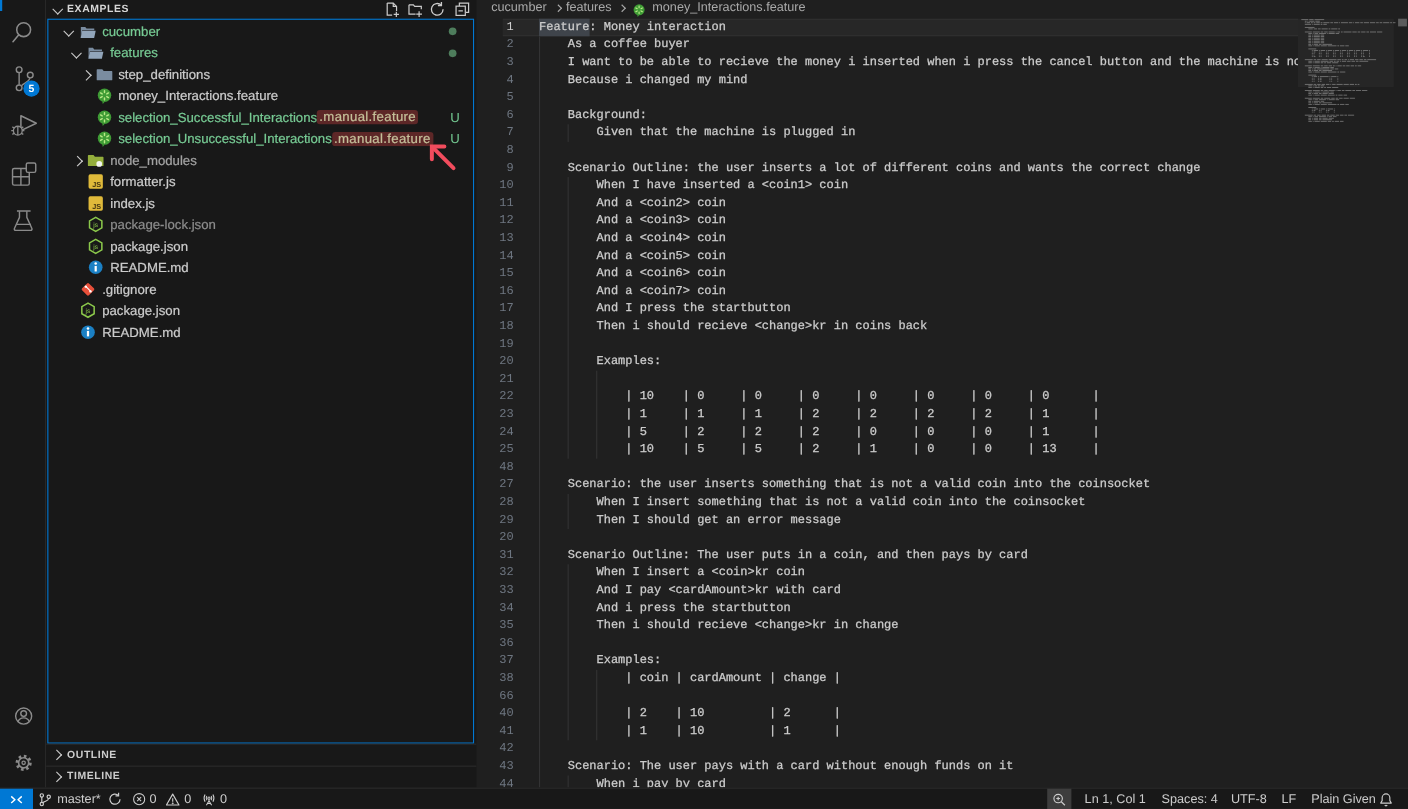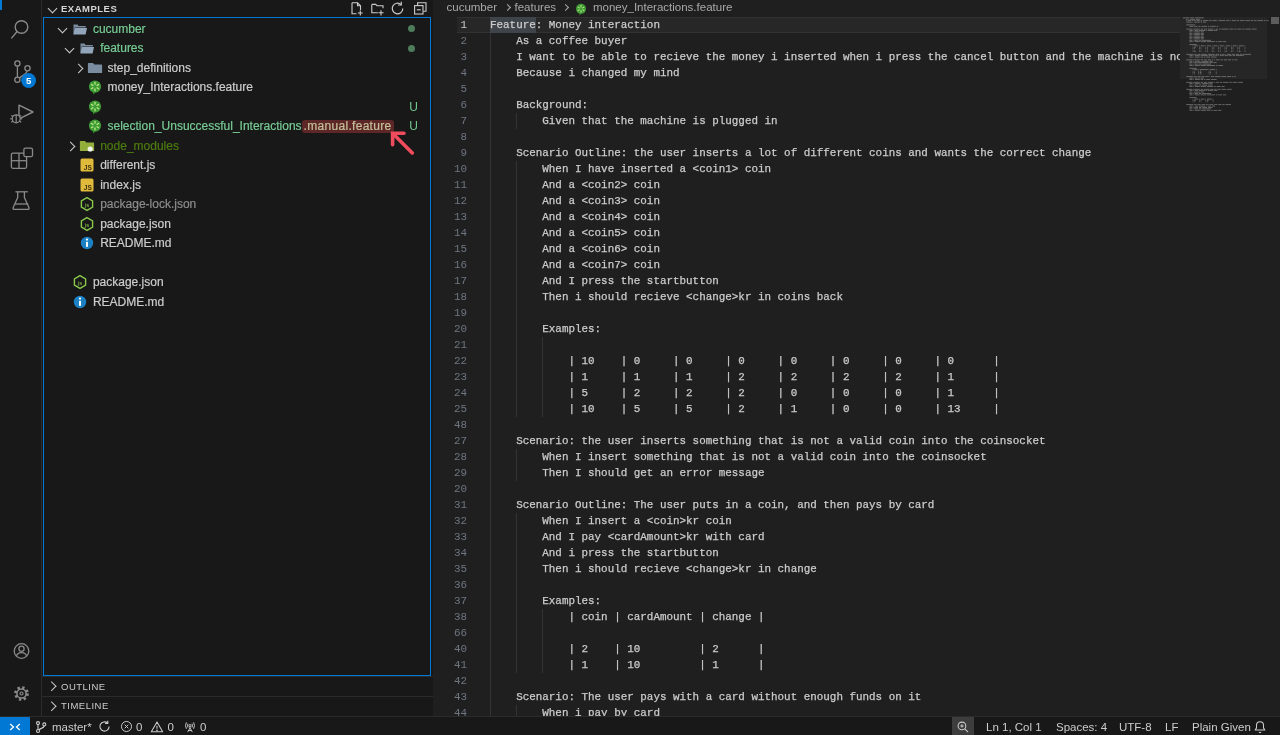--- a/index.html
+++ b/index.html
@@ -16,21 +16,21 @@
 .tchev.right::after{content:"";position:absolute;left:5px;top:5px;width:6px;height:6px;border-right:1.2px solid #cccccc;border-bottom:1.2px solid #cccccc;transform:rotate(-45deg)}
 .ficon{width:16px;height:16px;flex:none;margin-left:1px;margin-right:5px;position:relative;top:0px}
 .ficon svg{display:block}
 .tlabel{white-space:pre;flex:1 1 auto;overflow:hidden;-webkit-text-stroke:0.2px currentColor}
 .redhl{background:#5d2727;border-radius:3px;color:#c5c09a;padding:0 2px;letter-spacing:.3px;display:inline-block;line-height:13px;position:relative;top:-0.5px}
 .dot{position:absolute;right:15px;width:7px;height:7px;border-radius:50%;background:#4e7d5c}
 .ubadge{position:absolute;right:12px;color:#73c991;font-size:12px}
 .shead{position:absolute;left:0;width:391px;height:19px;border-top:1px solid #2b2b2b;display:flex;align-items:center;color:#cccccc}
 .shead .hc{position:relative;width:16px;height:16px;margin-left:1px}
 .shead .hc::after{content:"";position:absolute;left:5px;top:5px;width:5.5px;height:5.5px;border-right:1.3px solid #cccccc;border-bottom:1.3px solid #cccccc;transform:rotate(-45deg)}
-.shead .ht{font-size:9.5px;font-weight:normal;margin-left:2px;letter-spacing:.5px}
+.shead .ht{font-size:9.5px;font-weight:bold;margin-left:2px;letter-spacing:.5px}
 #editor{position:absolute;left:433px;top:0;width:847px;height:716px;background:#1f1f1f;overflow:hidden}
 #breadcrumb{position:absolute;left:0;top:0;height:16px;width:100%;color:#a9a9a9;font-size:11.5px}
 .bct{position:absolute;top:1px}
 .bchev{position:absolute;top:4.5px;width:5px;height:5px;border-right:1.1px solid #a9a9a9;border-bottom:1.1px solid #a9a9a9;transform:rotate(-45deg)}
 .bcicon{position:absolute;top:1px;transform:scale(0.82)}
 #codearea{position:absolute;left:0;top:0;width:747px;height:716px;overflow:hidden}
 .curline{position:absolute;left:24px;top:17px;width:723px;height:16px;background:rgba(255,255,255,0.04);border-top:1px solid rgba(255,255,255,0.05);border-bottom:1px solid rgba(255,255,255,0.05)}
 .wordhl{position:absolute;left:57px;top:17px;width:45.8px;height:16px;background:#3f444b}
 .lnum{position:absolute;left:0;width:34px;text-align:right;font-family:"Liberation Mono",monospace;font-size:10.9px;line-height:16px;color:#6e7681}
 .lnum.cur{color:#cccccc}
@@ -719,20 +719,21 @@
             <g stroke="#b8e986" stroke-width="1.3" stroke-linecap="round">
               <line x1="8" y1="3.4" x2="8" y2="5.2"></line>
               <line x1="8" y1="10" x2="8" y2="11.8"></line>
               <line x1="4.4" y1="5.5" x2="5.9" y2="6.4"></line>
               <line x1="10.1" y1="8.8" x2="11.6" y2="9.7"></line>
               <line x1="4.4" y1="9.7" x2="5.9" y2="8.8"></line>
               <line x1="10.1" y1="6.4" x2="11.6" y2="5.5"></line>
             </g>
           </svg>
         </span>
+        <span class="tlabel" style="color:#77cb94">selection_Successful_Interactions<span class="redhl">.manual.feature</span></span>
         <span class="ubadge">U</span>
       </div>
 <div class="trow" style="top:98.50px;padding-left:25.5px">
         <span class="tchev none"></span>
         <span class="ficon">
           <svg width="16" height="16" viewBox="0 0 16 16">
             <circle cx="8" cy="7.6" r="6.1" fill="#3f9c35"></circle>
             <path d="M8 13.7 l-1.6 1.9 -0.4-2.6z" fill="#3f9c35"></path>
             <g stroke="#b8e986" stroke-width="1.3" stroke-linecap="round">
               <line x1="8" y1="3.4" x2="8" y2="5.2"></line>
@@ -748,31 +749,31 @@
         <span class="ubadge">U</span>
       </div>
 <div class="trow" style="top:118.00px;padding-left:18.199999999999996px">
         <span class="tchev right"></span>
         <span class="ficon">
           <svg width="16" height="16" viewBox="0 0 16 16">
             <path d="M1.5 3 h4.5 l1.3 1.6 h7.2 a.6.6 0 0 1 .6.6 v7.2 a.6.6 0 0 1 -.6.6 h-13 a.6.6 0 0 1 -.6-.6 v-8.8 a.6.6 0 0 1 .6-.6 z" fill="#94ae3c"></path>
             <circle cx="11.2" cy="11" r="2.6" fill="#f2f5ef"></circle>
           </svg>
         </span>
-        <span class="tlabel" style="color:#4d7c0f">node_modules</span>
+        <span class="tlabel" style="color:#a3a3a3">node_modules</span>
       </div>
 <div class="trow" style="top:137.50px;padding-left:18.199999999999996px">
         <span class="tchev none"></span>
         <span class="ficon">
           <svg width="16" height="16" viewBox="0 0 16 16">
             <rect x="1.5" y="1.5" width="13" height="13" rx="1.5" fill="#e0ba3a"></rect>
             <text x="12.9" y="13" font-family="Liberation Sans" font-size="6.6" font-weight="bold" fill="#403310" text-anchor="end">JS</text>
           </svg>
         </span>
-        <span class="tlabel" style="color:#cccccc">different.js</span>
+        <span class="tlabel" style="color:#cccccc">formatter.js</span>
       </div>
 <div class="trow" style="top:157.00px;padding-left:18.199999999999996px">
         <span class="tchev none"></span>
         <span class="ficon">
           <svg width="16" height="16" viewBox="0 0 16 16">
             <rect x="1.5" y="1.5" width="13" height="13" rx="1.5" fill="#e0ba3a"></rect>
             <text x="12.9" y="13" font-family="Liberation Sans" font-size="6.6" font-weight="bold" fill="#403310" text-anchor="end">JS</text>
           </svg>
         </span>
         <span class="tlabel" style="color:#cccccc">index.js</span>
@@ -800,20 +801,32 @@
 <div class="trow" style="top:215.50px;padding-left:18.199999999999996px">
         <span class="tchev none"></span>
         <span class="ficon">
           <svg width="16" height="16" viewBox="0 0 16 16">
             <circle cx="8" cy="8" r="6.2" fill="#1b80c4"></circle>
             <rect x="7" y="6.8" width="2" height="5" fill="#fff"></rect>
             <circle cx="8" cy="4.6" r="1.15" fill="#fff"></circle>
           </svg>
         </span>
         <span class="tlabel" style="color:#cccccc">README.md</span>
+      </div>
+<div class="trow" style="top:235.00px;padding-left:10.899999999999999px">
+        <span class="tchev none"></span>
+        <span class="ficon">
+          <svg width="16" height="16" viewBox="0 0 16 16">
+            <rect x="3.6" y="3.6" width="8.8" height="8.8" rx="1.2" fill="#e8503a" transform="rotate(45 8 8)"></rect>
+            <line x1="6" y1="5.4" x2="10.5" y2="9.9" stroke="#fff" stroke-width="1"></line>
+            <circle cx="6" cy="5.6" r="1.1" fill="#fff"></circle>
+            <circle cx="10.3" cy="9.9" r="1.1" fill="#fff"></circle>
+          </svg>
+        </span>
+        <span class="tlabel" style="color:#cccccc">.gitignore</span>
       </div>
 <div class="trow" style="top:254.50px;padding-left:10.899999999999999px">
         <span class="tchev none"></span>
         <span class="ficon">
           <svg width="16" height="16" viewBox="0 0 16 16">
             <path d="M8 1.6 13.6 4.8 v6.4 L8 14.4 2.4 11.2 v-6.4z" fill="none" stroke="#8bc84b" stroke-width="1.4"></path>
             <text x="8" y="10.6" font-family="Liberation Sans" font-size="6" fill="#8bc84b" text-anchor="middle">js</text>
           </svg>
         </span>
         <span class="tlabel" style="color:#cccccc">package.json</span>

